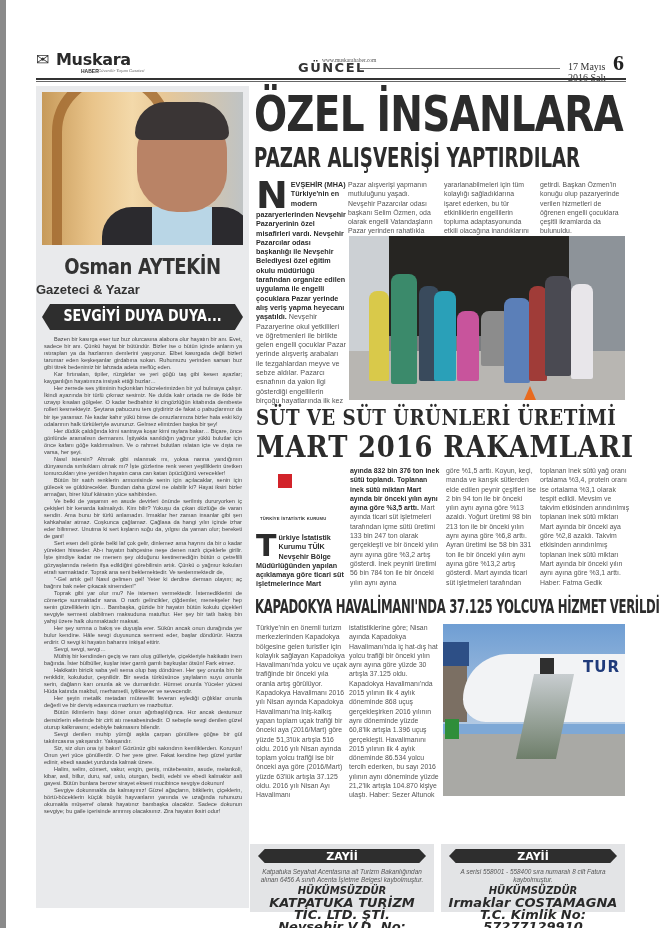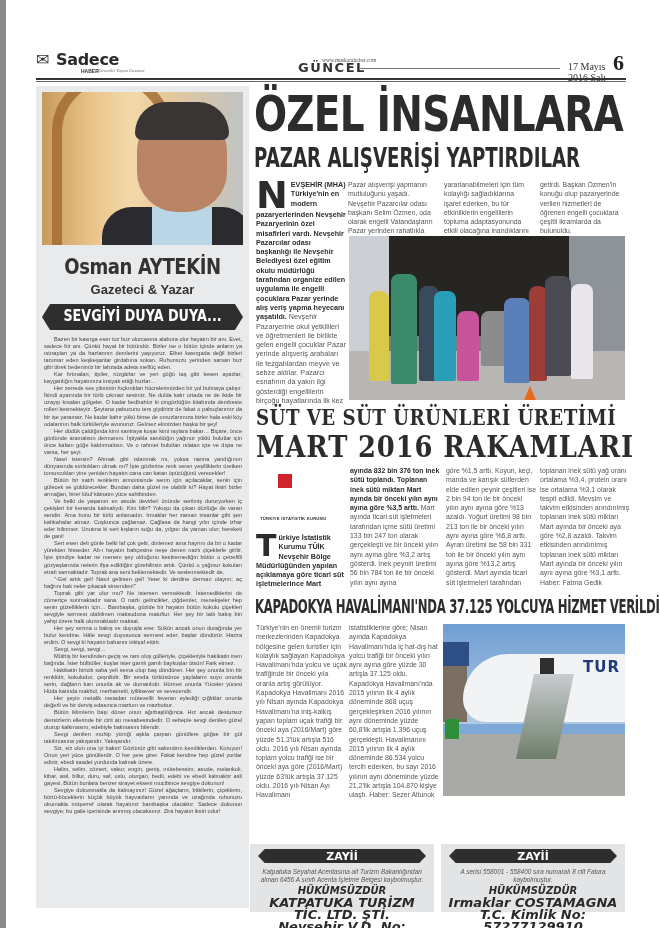--- a/index.html
+++ b/index.html
@@ -26,21 +26,21 @@
   
   .left-col { position: absolute; left: 36px; top: 86px; width: 213px; height: 822px; background: #e9eaec; }
   .author-photo { position: absolute; left: 6px; top: 6px; width: 201px; height: 153px; overflow: hidden;
     background: linear-gradient(90deg, #c79a5a 0%, #e9c48a 25%, #f3d9aa 45%, #e8c897 60%, #bfc3c4 100%); }
   .photo-arch { position: absolute; left: 10px; top: -20px; width: 120px; height: 210px; border: 10px solid #a0682e; border-radius: 60px 60px 0 0; opacity: 0.8; }
   .photo-head { position: absolute; left: 95px; top: 15px; width: 90px; height: 105px; border-radius: 45px 45px 40px 40px; background: #b98366; }
   .photo-hair { position: absolute; left: 93px; top: 10px; width: 94px; height: 38px; border-radius: 45px 45px 10px 10px; background: #3a3535; }
   .photo-body { position: absolute; left: 60px; top: 115px; width: 150px; height: 60px; border-radius: 30px 30px 0 0; background: #2b2a2e; }
   .photo-shirt { position: absolute; left: 110px; top: 115px; width: 60px; height: 45px; background: #b9d6e6; }
   .author-name { position: absolute; left: 0; top: 168px; width: 213px; text-align: center; font-family: "DejaVu Sans", sans-serif; font-weight: bold; font-size: 22px; color: #333; transform: scaleX(0.82); letter-spacing: -0.5px; }
-  .author-role { position: absolute; left: 0; top: 196px; width: 213px; text-align: center; font-weight: bold; font-size: 13px; color: #333; }
+  .author-role { position: absolute; left: 0; top: 196px; width: 213px; font-weight: bold; font-size: 13px; color: #333; }
   .column-banner { position: absolute; left: 6px; top: 218px; width: 201px; height: 26px; background: #2e2e2e; clip-path: polygon(4% 0, 96% 0, 100% 50%, 96% 100%, 4% 100%, 0 50%); }
   .column-title { position: absolute; left: 6px; top: 221px; width: 201px; text-align: center; font-family: "DejaVu Sans", sans-serif; font-weight: bold; font-size: 15px; color: #fff; transform: scaleX(0.85); }
   .column-body { position: absolute; left: 8px; top: 250px; width: 198px; font-size: 5.6px; line-height: 7.05px; color: #444; text-align: justify; }
   .column-body p { text-indent: 10px; }
 
   
   .h1-line1 { position: absolute; left: 254px; top: 88px; width: 374px; font-family: "DejaVu Sans", sans-serif; font-weight: bold; font-size: 50px; line-height: 52px; color: #2c2c2c; letter-spacing: -1px; transform: scaleX(0.78); transform-origin: left top; white-space: nowrap; }
   .h1-line2 { position: absolute; left: 254px; top: 143px; width: 374px; font-family: "DejaVu Sans", sans-serif; font-weight: bold; font-size: 26px; line-height: 30px; color: #2c2c2c; transform: scaleX(0.70); transform-origin: left top; white-space: nowrap; }
 
   .a1-lead { position: absolute; left: 256px; top: 180px; width: 90px; font-size: 7.2px; line-height: 9.3px; color: #333; }
@@ -94,21 +94,21 @@
   .ad-strong.mid { font-size: 13px; line-height: 12px; }
 </style>
 </head>
 <body>
 
 <div class="page-edge"></div>
 
 <div class="masthead">
   <div class="logo">
     <span class="logo-swoosh">✉</span>
-    <span class="logo-main">Sadece</span>
+    <span class="logo-main">Muskara</span>
     <span class="logo-sub">HABER</span>
     <span class="logo-tag">Güvenilir Yaşam Gazetesi</span>
   </div>
   <span class="site-url">www.muskarahaber.com</span>
   <span class="section-title">GÜNCEL</span>
   <div class="mast-rule-top"></div>
   <span class="date">17 Mayıs 2016 Salı</span>
   <span class="page-num">6</span>
 </div>
 <div class="mast-rule"></div>

